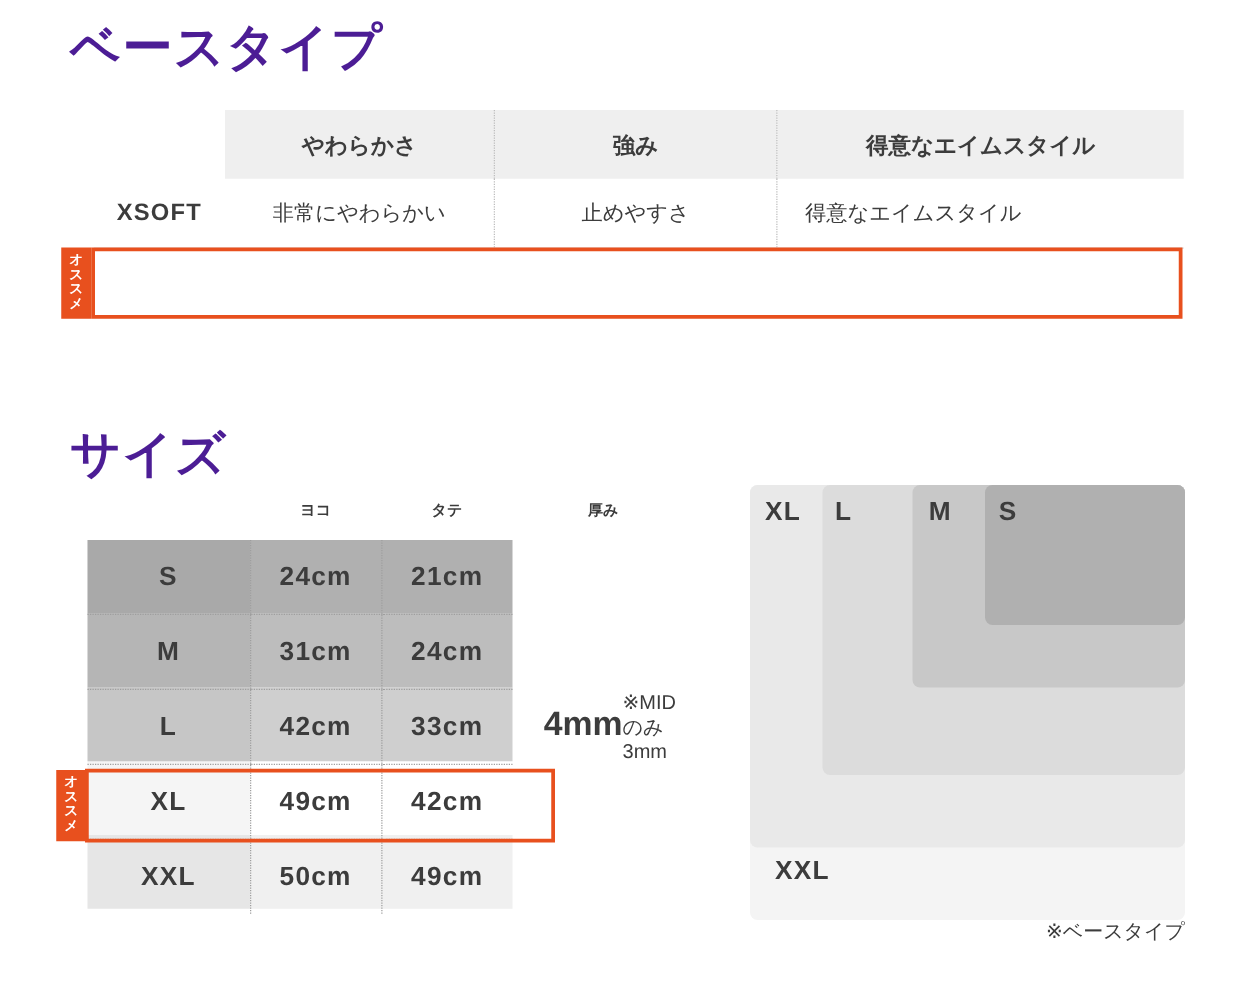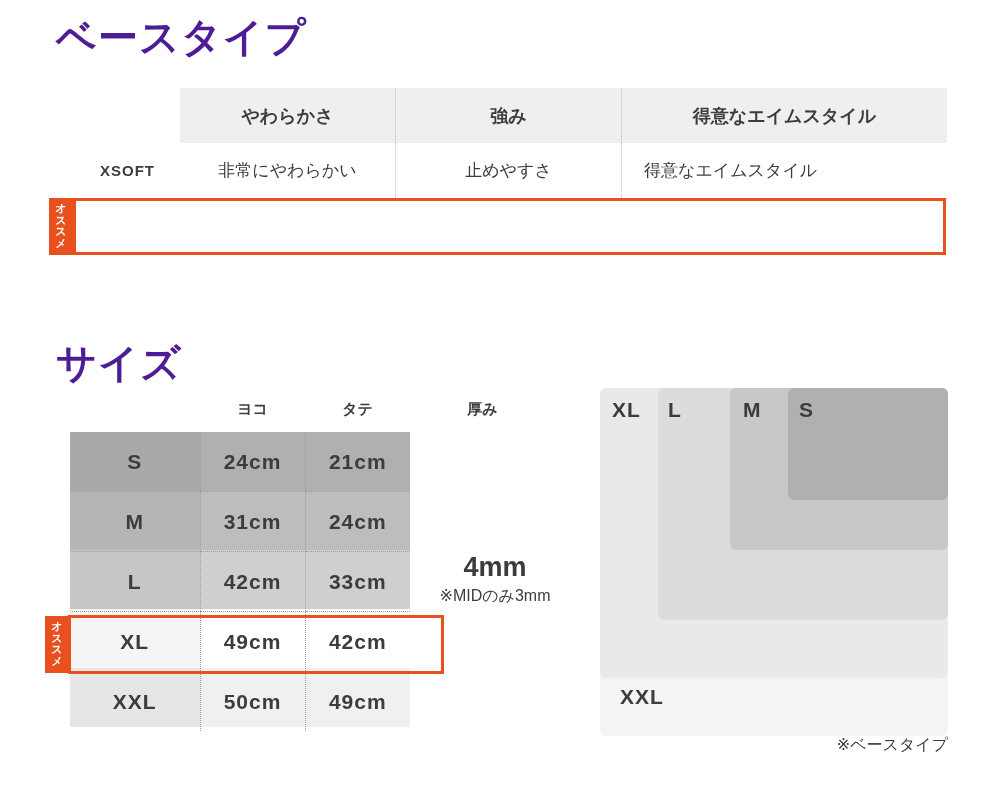--- a/index.html
+++ b/index.html
@@ -53,21 +53,21 @@
   }
   #basetype-table thead th.corner { background: #ffffff; }
   #basetype-table .col-label { width: 105px; text-align: center; }
   #basetype-table .col-a { width: 215px; }
   #basetype-table .col-b { width: 225px; }
   #basetype-table .col-c { width: 325px; }
 
   #basetype-table tbody td.rowlabel {
     text-align: center;
     font-weight: bold;
-    font-size: 15px;
+    font-size: 19px;
     color: #3c3c3c;
     letter-spacing: 1px;
   }
   #basetype-table tbody td.cell {
     text-align: center;
     color: #3c3c3c;
     font-size: 17px;
   }
   #basetype-table tbody td.cell.left-align { text-align: left; padding-left: 22px; }
   #basetype-table tbody tr td { border-bottom: 1px solid #d8d8d8; }
@@ -130,21 +130,21 @@
     font-weight: bold;
     color: #3c3c3c;
     letter-spacing: 1px;
   }
   #size-table td.vsep { border-left: 1px dotted #9e9e9e; }
   #size-table td.hsep { border-bottom: 1px dotted #9e9e9e; }
 
   
   .size-colhead {
     position: absolute;
-    font-size: 15px;
+    font-size: 12px;
     font-weight: bold;
     color: #3c3c3c;
     text-align: center;
     white-space: nowrap;
   }
   #size-head-w { left: 200px; top: 400px; width: 105px; }
   #size-head-h { left: 305px; top: 400px; width: 105px; }
   #size-head-t { left: 410px; top: 400px; width: 145px; }
 
   
@@ -158,21 +158,20 @@
 
   
   #thickness-cell {
     position: absolute;
     left: 435px;
     top: 432px;
     width: 120px;
     height: 295px;
     background: #ffffff;
     display: flex;
-    flex-direction: column;
     align-items: center;
     justify-content: center;
   }
   #thickness-cell .big {
     font-size: 27px;
     font-weight: bold;
     color: #3c3c3c;
     letter-spacing: 0;
   }
   #thickness-cell .small {

